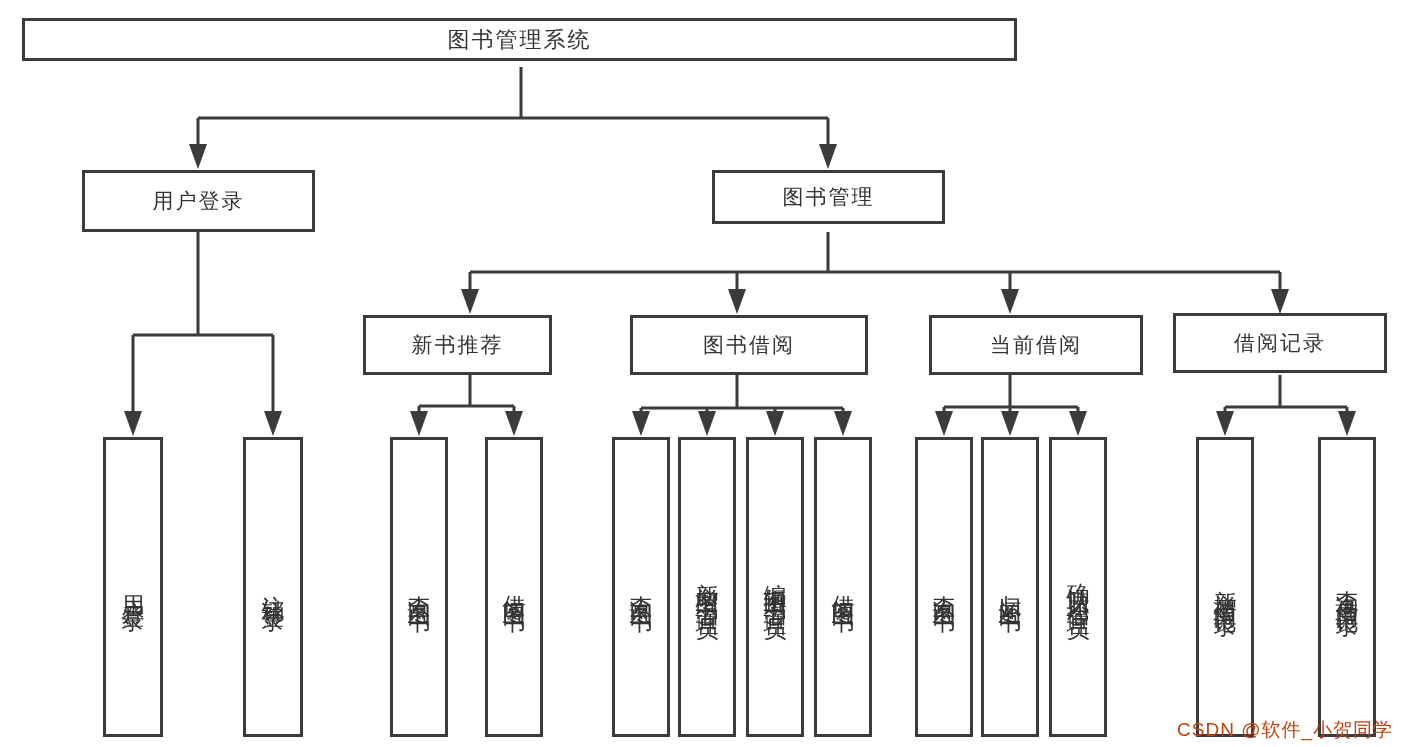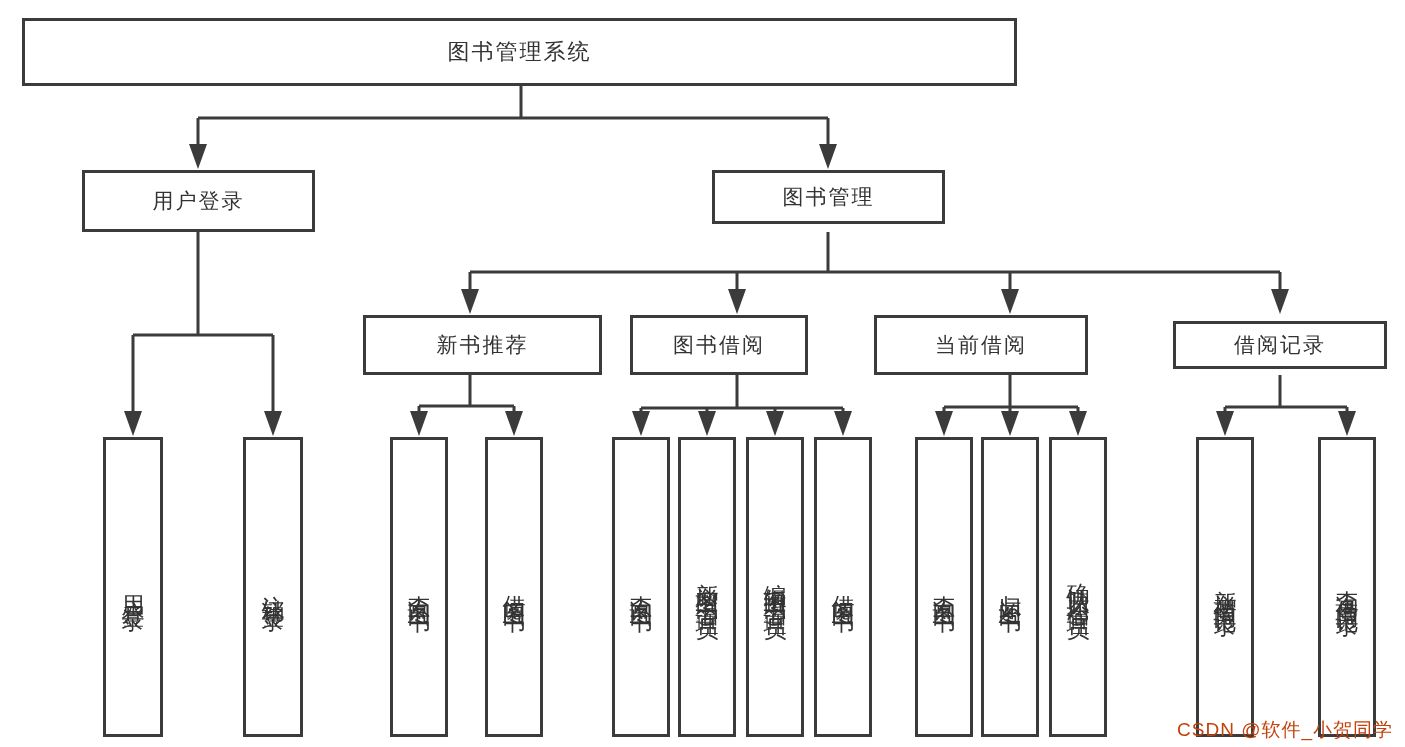--- a/index.html
+++ b/index.html
@@ -60,41 +60,41 @@
     <polygon points="766,411 784,411 775,436"></polygon>
     <polygon points="834,411 852,411 843,436"></polygon>
     <polygon points="935,411 953,411 944,436"></polygon>
     <polygon points="1001,411 1019,411 1010,436"></polygon>
     <polygon points="1069,411 1087,411 1078,436"></polygon>
     <polygon points="1216,411 1234,411 1225,436"></polygon>
     <polygon points="1338,411 1356,411 1347,436"></polygon>
   </g>
 </svg>
 
-<div class="node" style="left:22px;top:18px;width:995px;height:68px;">
+<div class="node" style="left:22px;top:18px;width:995px;height:43px;">
   <span class="h-label root-label">图书管理系统</span>
 </div>
 
 <div class="node" style="left:82px;top:170px;width:233px;height:62px;">
   <span class="h-label">用户登录</span>
 </div>
 <div class="node" style="left:712px;top:170px;width:233px;height:54px;">
   <span class="h-label">图书管理</span>
 </div>
 
-<div class="node" style="left:363px;top:315px;width:239px;height:60px;">
+<div class="node" style="left:363px;top:315px;width:189px;height:60px;">
   <span class="h-label">新书推荐</span>
 </div>
-<div class="node" style="left:630px;top:315px;width:178px;height:60px;">
+<div class="node" style="left:630px;top:315px;width:238px;height:60px;">
   <span class="h-label">图书借阅</span>
 </div>
-<div class="node" style="left:874px;top:315px;width:214px;height:60px;">
+<div class="node" style="left:929px;top:315px;width:214px;height:60px;">
   <span class="h-label">当前借阅</span>
 </div>
-<div class="node" style="left:1173px;top:321px;width:214px;height:48px;">
+<div class="node" style="left:1173px;top:313px;width:214px;height:60px;">
   <span class="h-label">借阅记录</span>
 </div>
 
 <div class="node" style="left:103px;top:437px;width:60px;height:300px;">
   <span class="v-label">用户登录</span>
 </div>
 <div class="node" style="left:243px;top:437px;width:60px;height:300px;">
   <span class="v-label">注销登录</span>
 </div>
 

